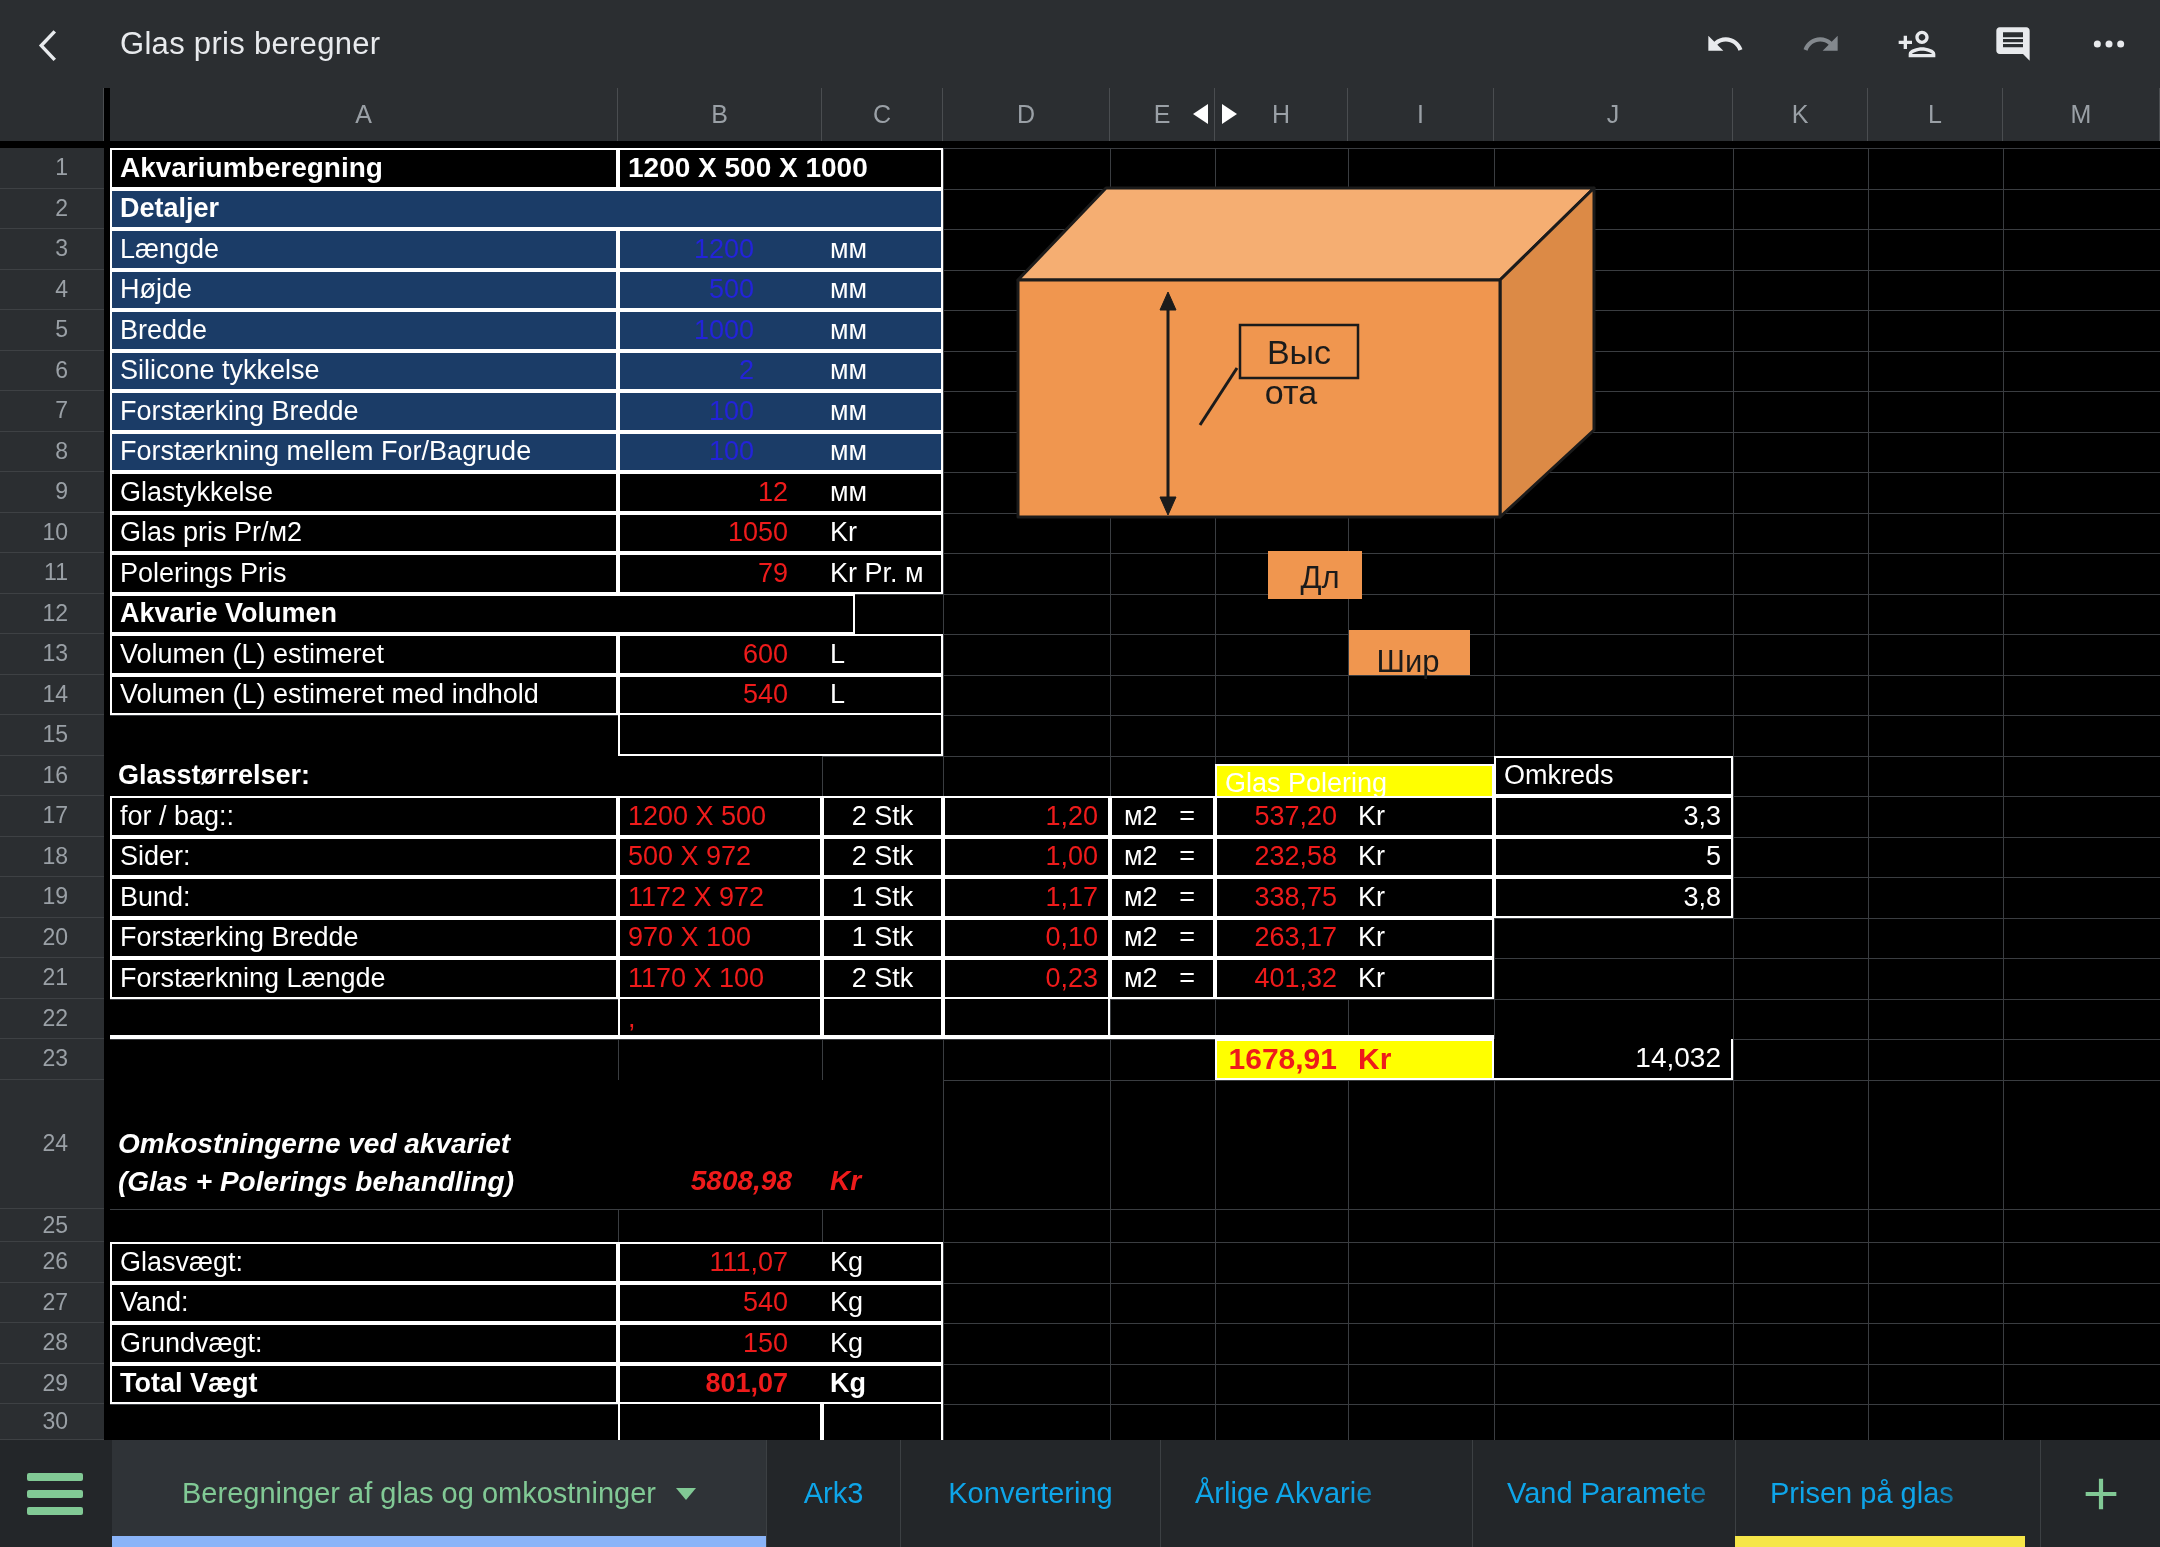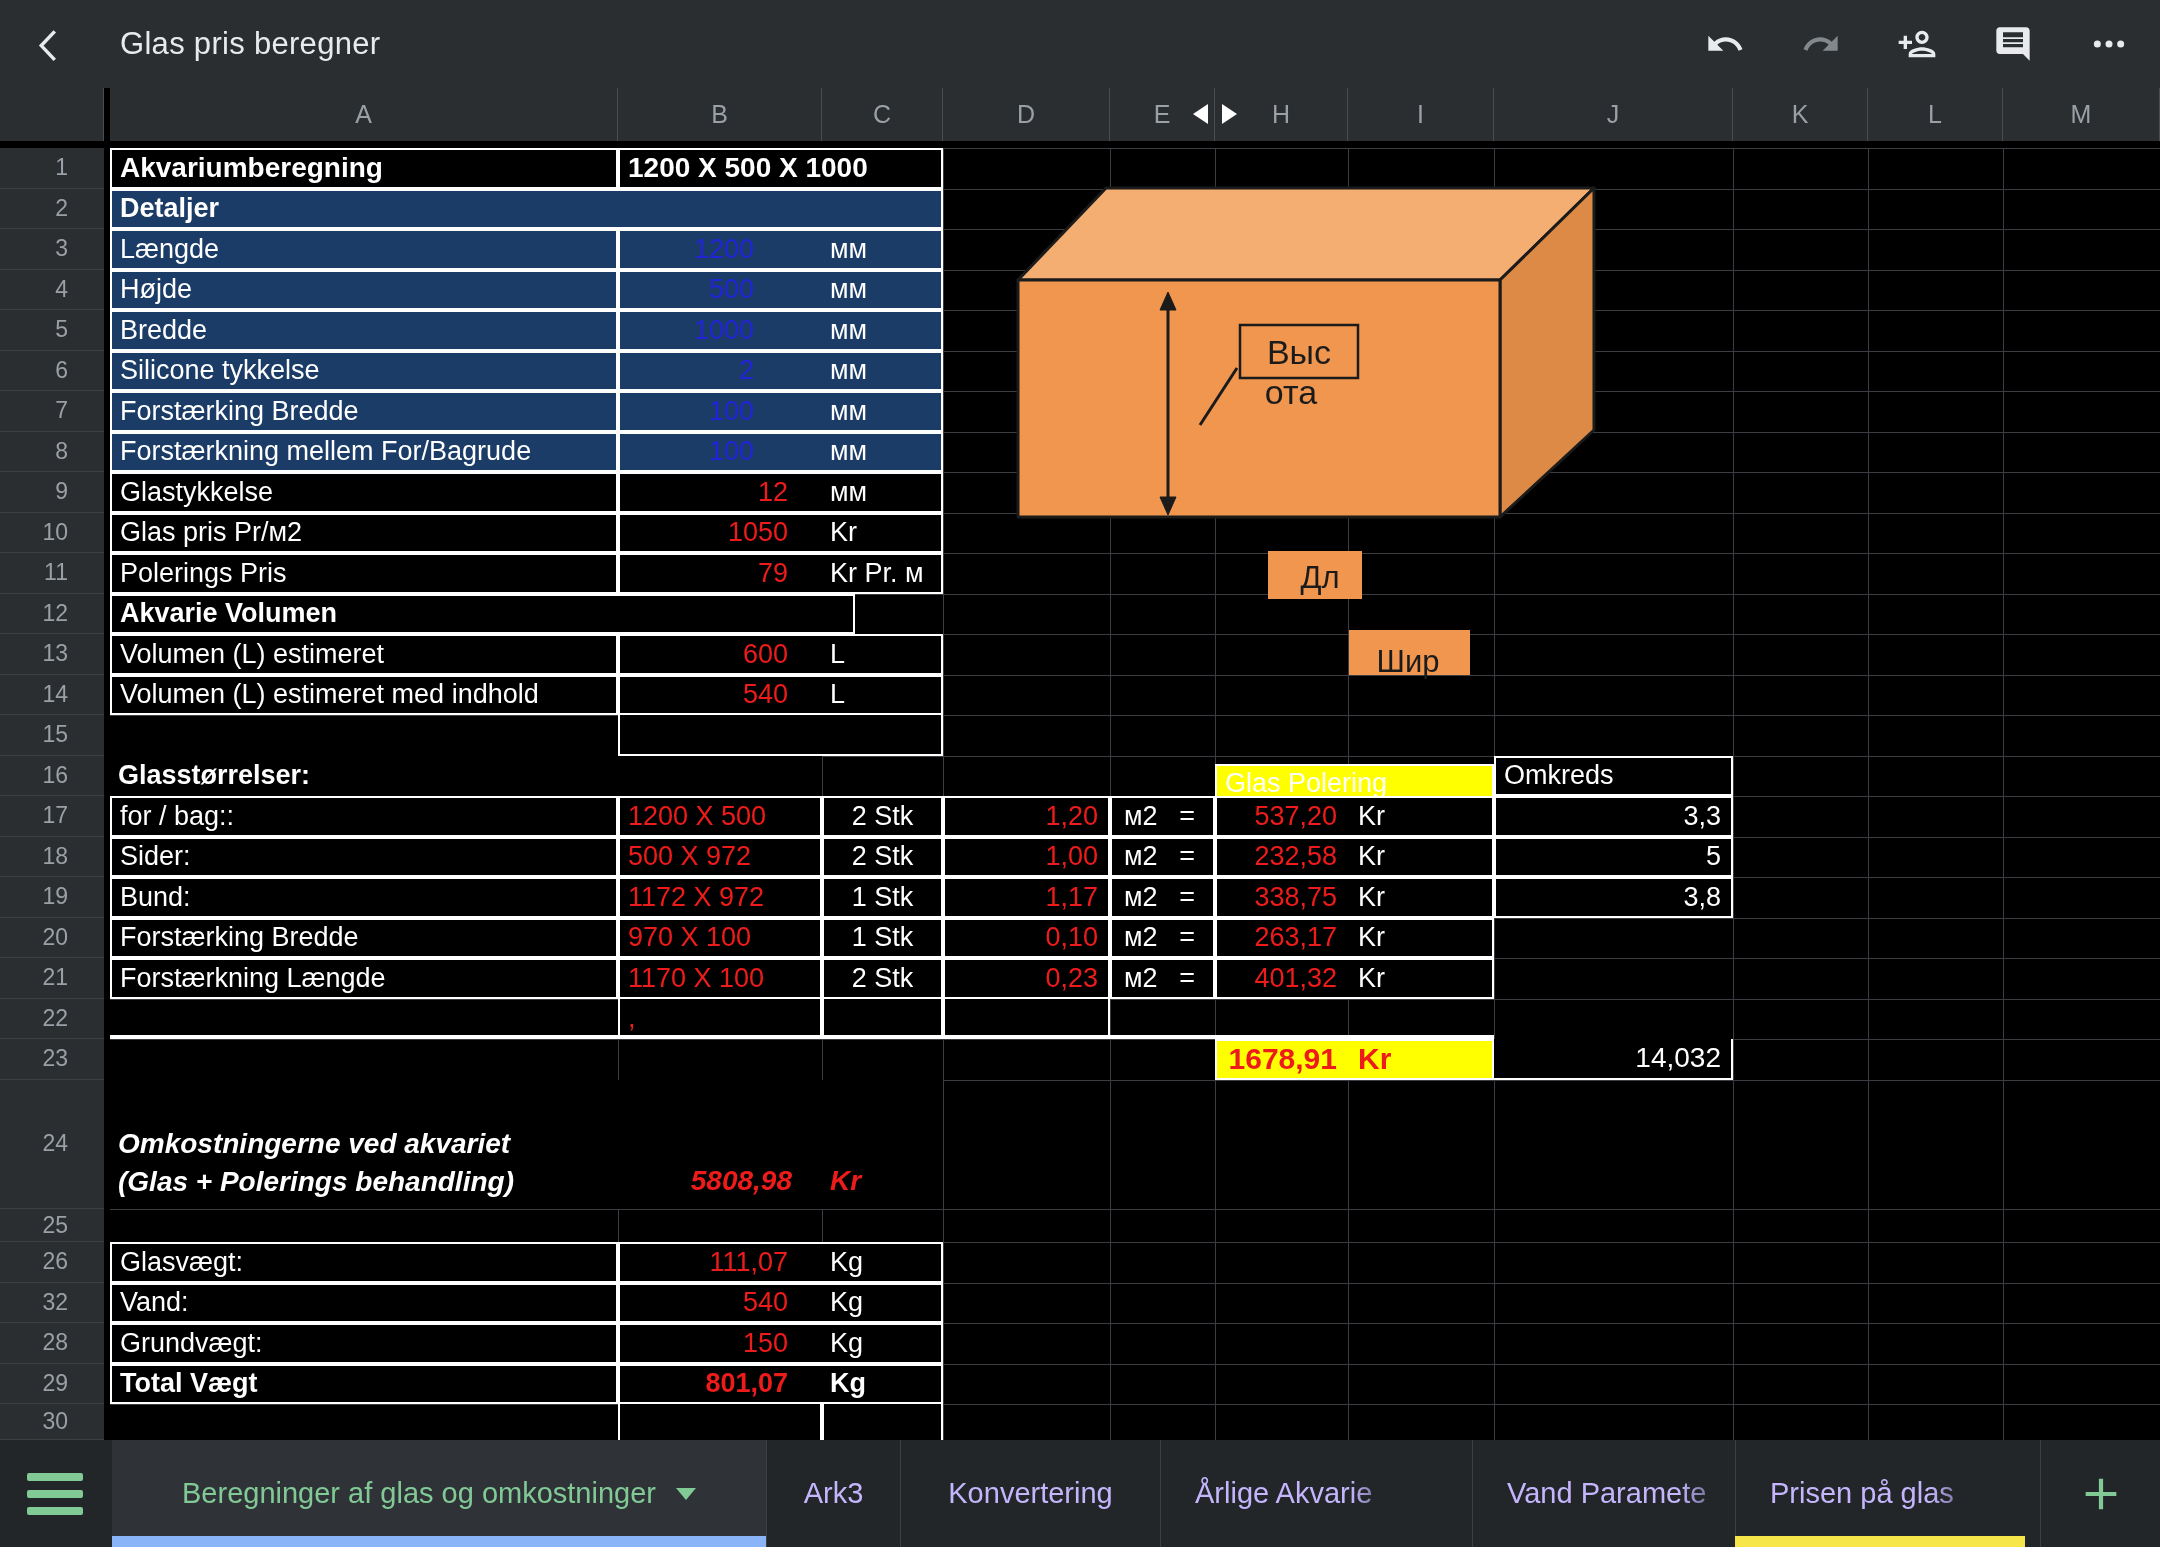--- a/index.html
+++ b/index.html
@@ -68,21 +68,21 @@
 
   
   #drawing{position:absolute;left:1000px;top:150px;z-index:3;pointer-events:none;}
 
   
   #tabbar{position:absolute;left:0;top:1440px;width:2160px;height:107px;background:#232629;}
   #sheet-menu{position:absolute;left:0;top:0;width:110px;height:107px;display:flex;flex-direction:column;
     align-items:center;justify-content:center;gap:9px;}
   #sheet-menu i{display:block;width:56px;height:8px;background:#81C995;border-radius:2px;}
   .tab{position:absolute;top:0;height:107px;display:flex;align-items:center;justify-content:center;
-    color:#c4b5fd;font-size:29px;box-sizing:border-box;white-space:nowrap;overflow:hidden;}
+    color:#0ea5e9;font-size:29px;box-sizing:border-box;white-space:nowrap;overflow:hidden;}
   .tab.sep{border-left:1px solid #3C4043;}
   .tab.active{background:#2F3337;color:#81C995;}
   .tab .caret{width:0;height:0;border-left:10px solid transparent;border-right:10px solid transparent;
     border-top:12px solid #81C995;margin-left:20px;}
   .tab.fade{justify-content:flex-start;padding-left:34px;}
   .tab.fade .tlabel{-webkit-mask-image:linear-gradient(90deg,#000 72%,transparent 97%);
     mask-image:linear-gradient(90deg,#000 72%,transparent 97%);padding-right:40px;}
   .indicator{position:absolute;top:96px;height:11px;z-index:5;}
   #add-sheet{position:absolute;left:2040px;top:0;width:120px;height:107px;display:flex;
     align-items:center;justify-content:center;border-left:1px solid #3C4043;box-sizing:border-box;}
@@ -167,21 +167,21 @@
       <div class="rowhead" style="top: 648px; height: 40.5px;">17</div>
       <div class="rowhead" style="top: 688.5px; height: 40.5px;">18</div>
       <div class="rowhead" style="top: 729px; height: 40.5px;">19</div>
       <div class="rowhead" style="top: 769.5px; height: 40.5px;">20</div>
       <div class="rowhead" style="top: 810px; height: 40.5px;">21</div>
       <div class="rowhead" style="top: 850.5px; height: 40.5px;">22</div>
       <div class="rowhead" style="top: 891px; height: 40.5px;">23</div>
       <div class="rowhead" style="top: 931.5px; height: 129.5px;">24</div>
       <div class="rowhead" style="top: 1061px; height: 33px;">25</div>
       <div class="rowhead" style="top: 1094px; height: 40.5px;">26</div>
-      <div class="rowhead" style="top: 1134.5px; height: 40.5px;">32</div>
+      <div class="rowhead" style="top: 1134.5px; height: 40.5px;">27</div>
       <div class="rowhead" style="top: 1175px; height: 40.5px;">28</div>
       <div class="rowhead" style="top: 1215.5px; height: 40.5px;">29</div>
       <div class="rowhead" style="top: 1256px; height: 36px;">30</div>
     </div>
 
   <div id="grid">
       <div class="gl glv" style="left: 618px;"></div>
       <div class="gl glv" style="left: 822px;"></div>
       <div class="gl glv" style="left: 943px;"></div>
       <div class="gl glv" style="left: 1110px;"></div>

